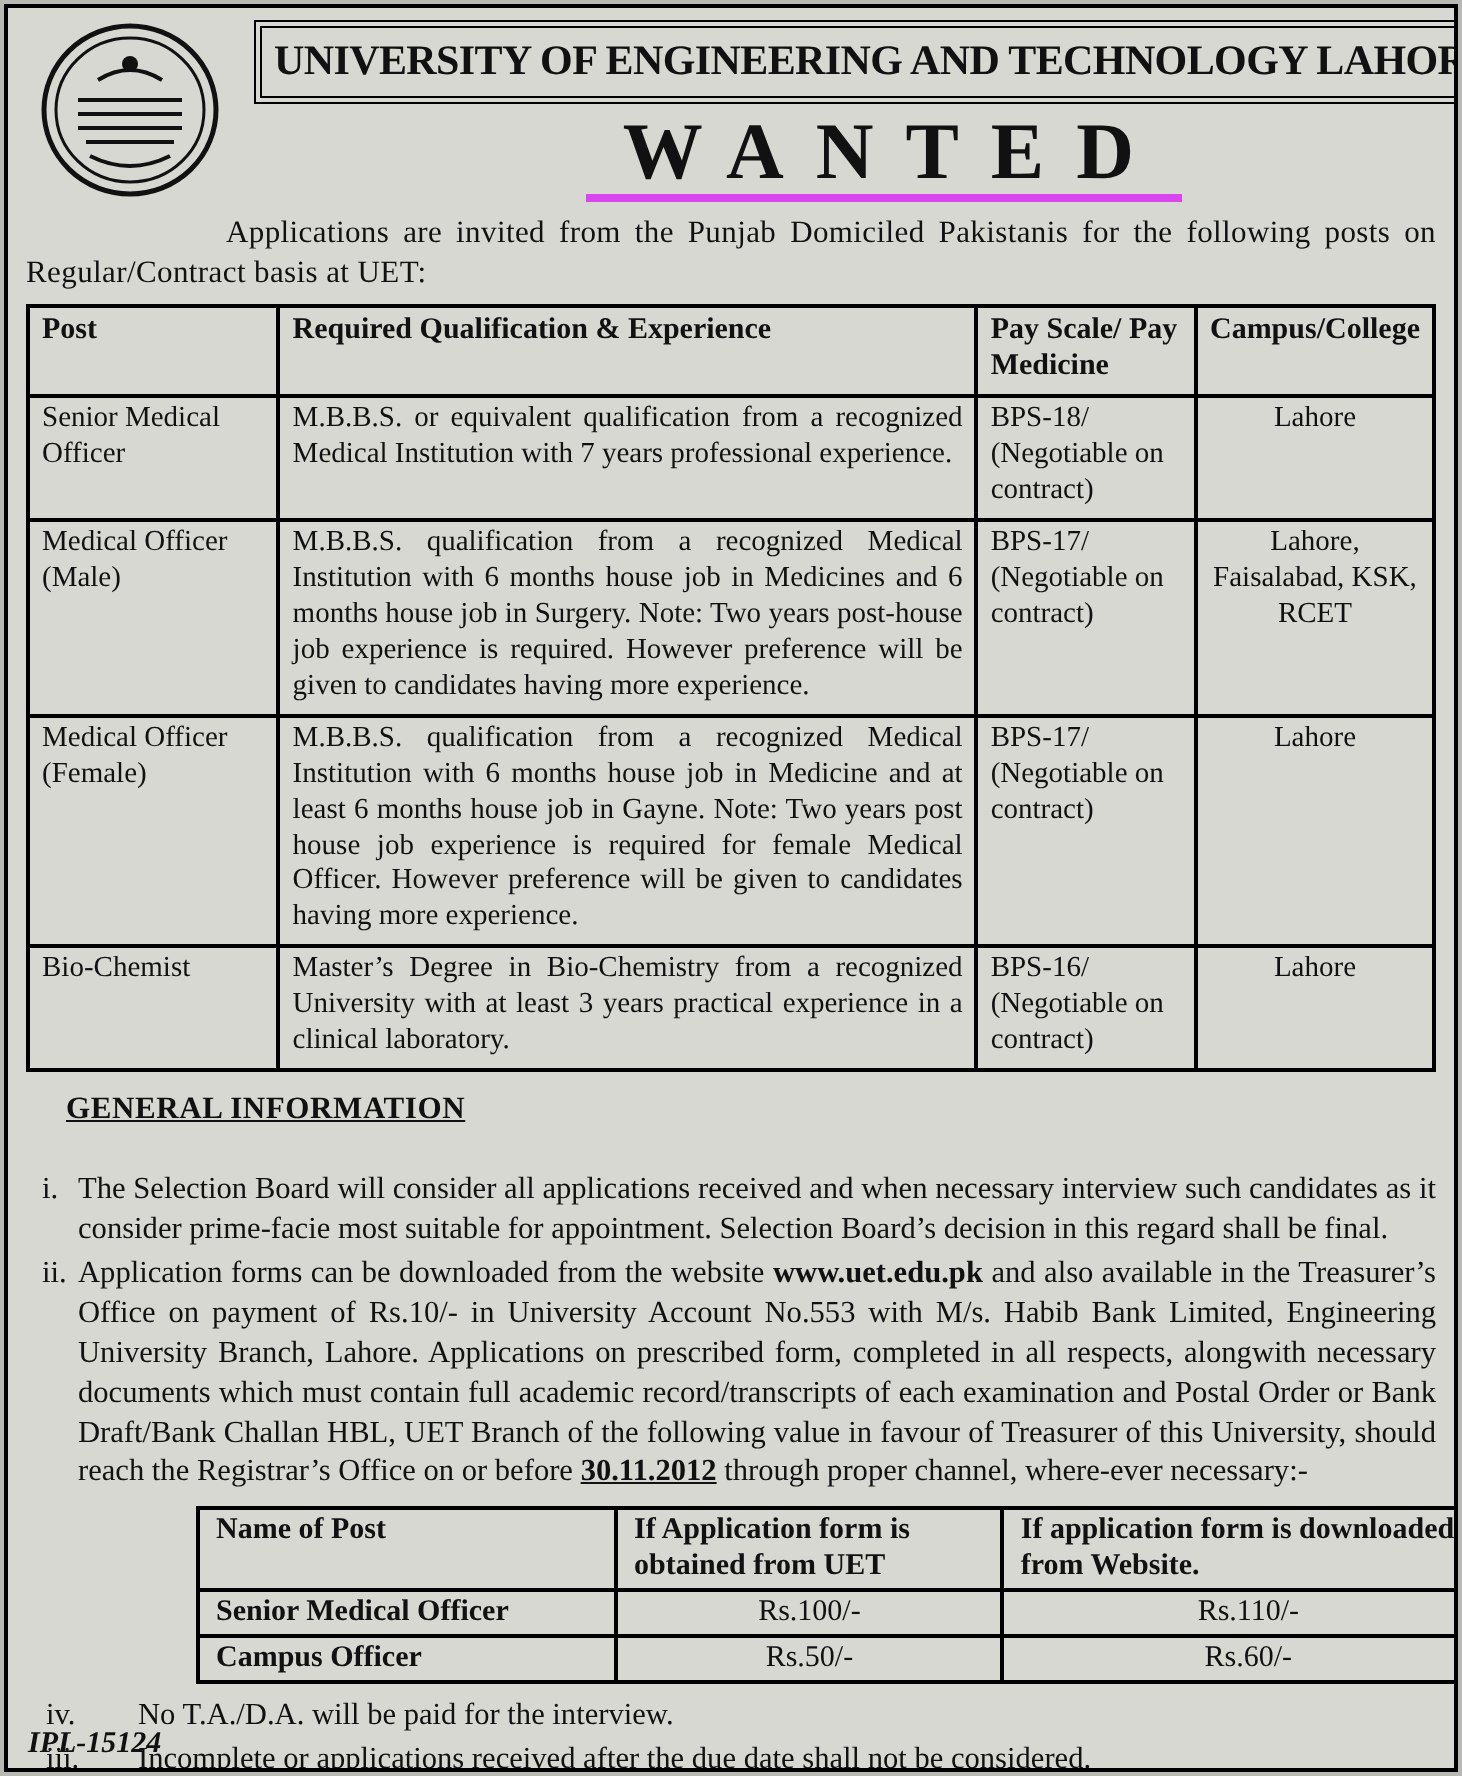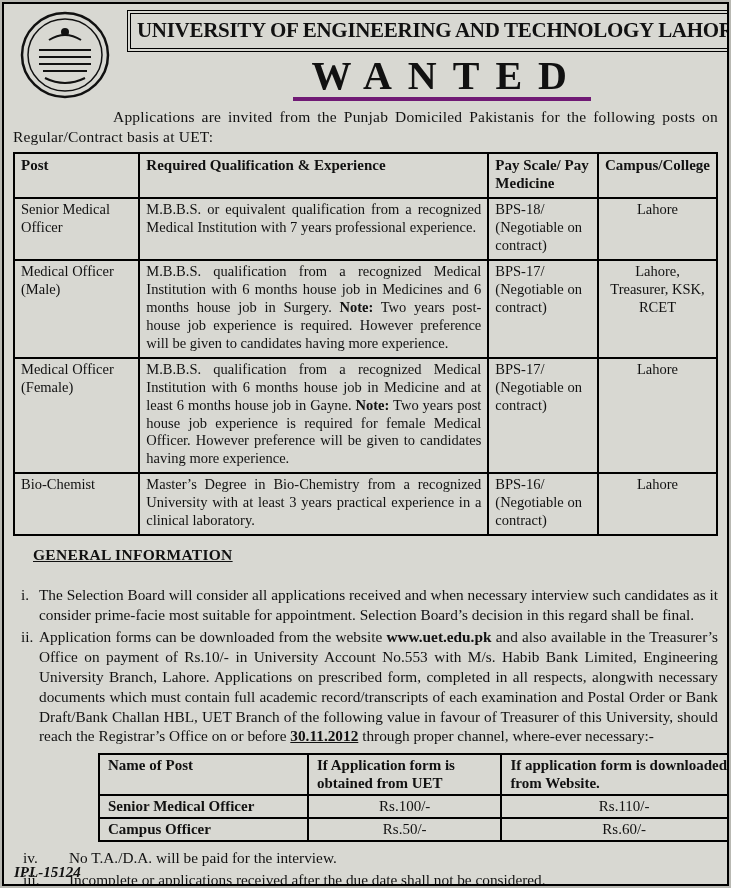--- a/index.html
+++ b/index.html
@@ -30,21 +30,21 @@
     letter-spacing:-0.3px;
     white-space:nowrap;
   }
   .wanted-row { text-align:center; margin-top:4px; }
   .wanted {
     display:inline-block;
     font-weight:bold;
     font-size:40px;
     letter-spacing:16px;
     padding:0 8px 1px 18px;
-    border-bottom:4px solid #701a75;
+    border-bottom:4px solid #d946ef;
     line-height:1.0;
   }
   
   .intro {
     margin-top:6px;
     font-size:15.5px;
     line-height:1.28;
     text-align:justify;
     text-indent:100px;
     letter-spacing:0.2px;
@@ -57,21 +57,21 @@
     padding:2px 6px 4px 6px;
     vertical-align:top;
     font-size:14.5px;
     line-height:1.24;
   }
   .posts th { text-align:left; font-size:15px; }
   .posts th.c { text-align:center; }
   .posts td.post-cell { font-weight:normal; }
   .posts td.qual-cell { text-align:justify; }
   .posts td.campus-cell { text-align:center; }
-  .note-label { font-weight:bold; }
+  .note-label { font-weight:normal; }
   
   .gi-heading {
     margin:10px 0 21px 20px;
     font-weight:bold;
     font-size:15.5px;
     text-decoration:underline;
     letter-spacing:0.3px;
   }
   .gi-item { display:flex; font-size:15.3px; line-height:1.3; margin-bottom:2px; }
   .gi-marker { flex:0 0 26px; padding-left:8px; }
@@ -143,21 +143,21 @@
     <tr>
       <td class="post-cell">Senior Medical Officer</td>
       <td class="qual-cell"><span>M.B.B.S. or equivalent qualification from a recognized Medical Institution with 7 years professional experience.</span><span class="note-label"></span><span></span></td>
       <td>BPS-18/ (Negotiable on contract)</td>
       <td class="campus-cell">Lahore</td>
     </tr>
     <tr>
       <td class="post-cell">Medical Officer (Male)</td>
       <td class="qual-cell"><span>M.B.B.S. qualification from a recognized Medical Institution with 6 months house job in Medicines and 6 months house job in Surgery. </span><span class="note-label">Note:</span><span> Two years post-house job experience is required. However preference will be given to candidates having more experience.</span></td>
       <td>BPS-17/ (Negotiable on contract)</td>
-      <td class="campus-cell">Lahore, Treasurer, KSK, RCET</td>
+      <td class="campus-cell">Lahore, Faisalabad, KSK, RCET</td>
     </tr>
     <tr>
       <td class="post-cell">Medical Officer (Female)</td>
       <td class="qual-cell"><span>M.B.B.S. qualification from a recognized Medical Institution with 6 months house job in Medicine and at least 6 months house job in Gayne. </span><span class="note-label">Note:</span><span> Two years post house job experience is required for female Medical Officer. However preference will be given to candidates having more experience.</span></td>
       <td>BPS-17/ (Negotiable on contract)</td>
       <td class="campus-cell">Lahore</td>
     </tr>
     <tr>
       <td class="post-cell">Bio-Chemist</td>
       <td class="qual-cell"><span>Master’s Degree in Bio-Chemistry from a recognized University with at least 3 years practical experience in a clinical laboratory.</span><span class="note-label"></span><span></span></td>

